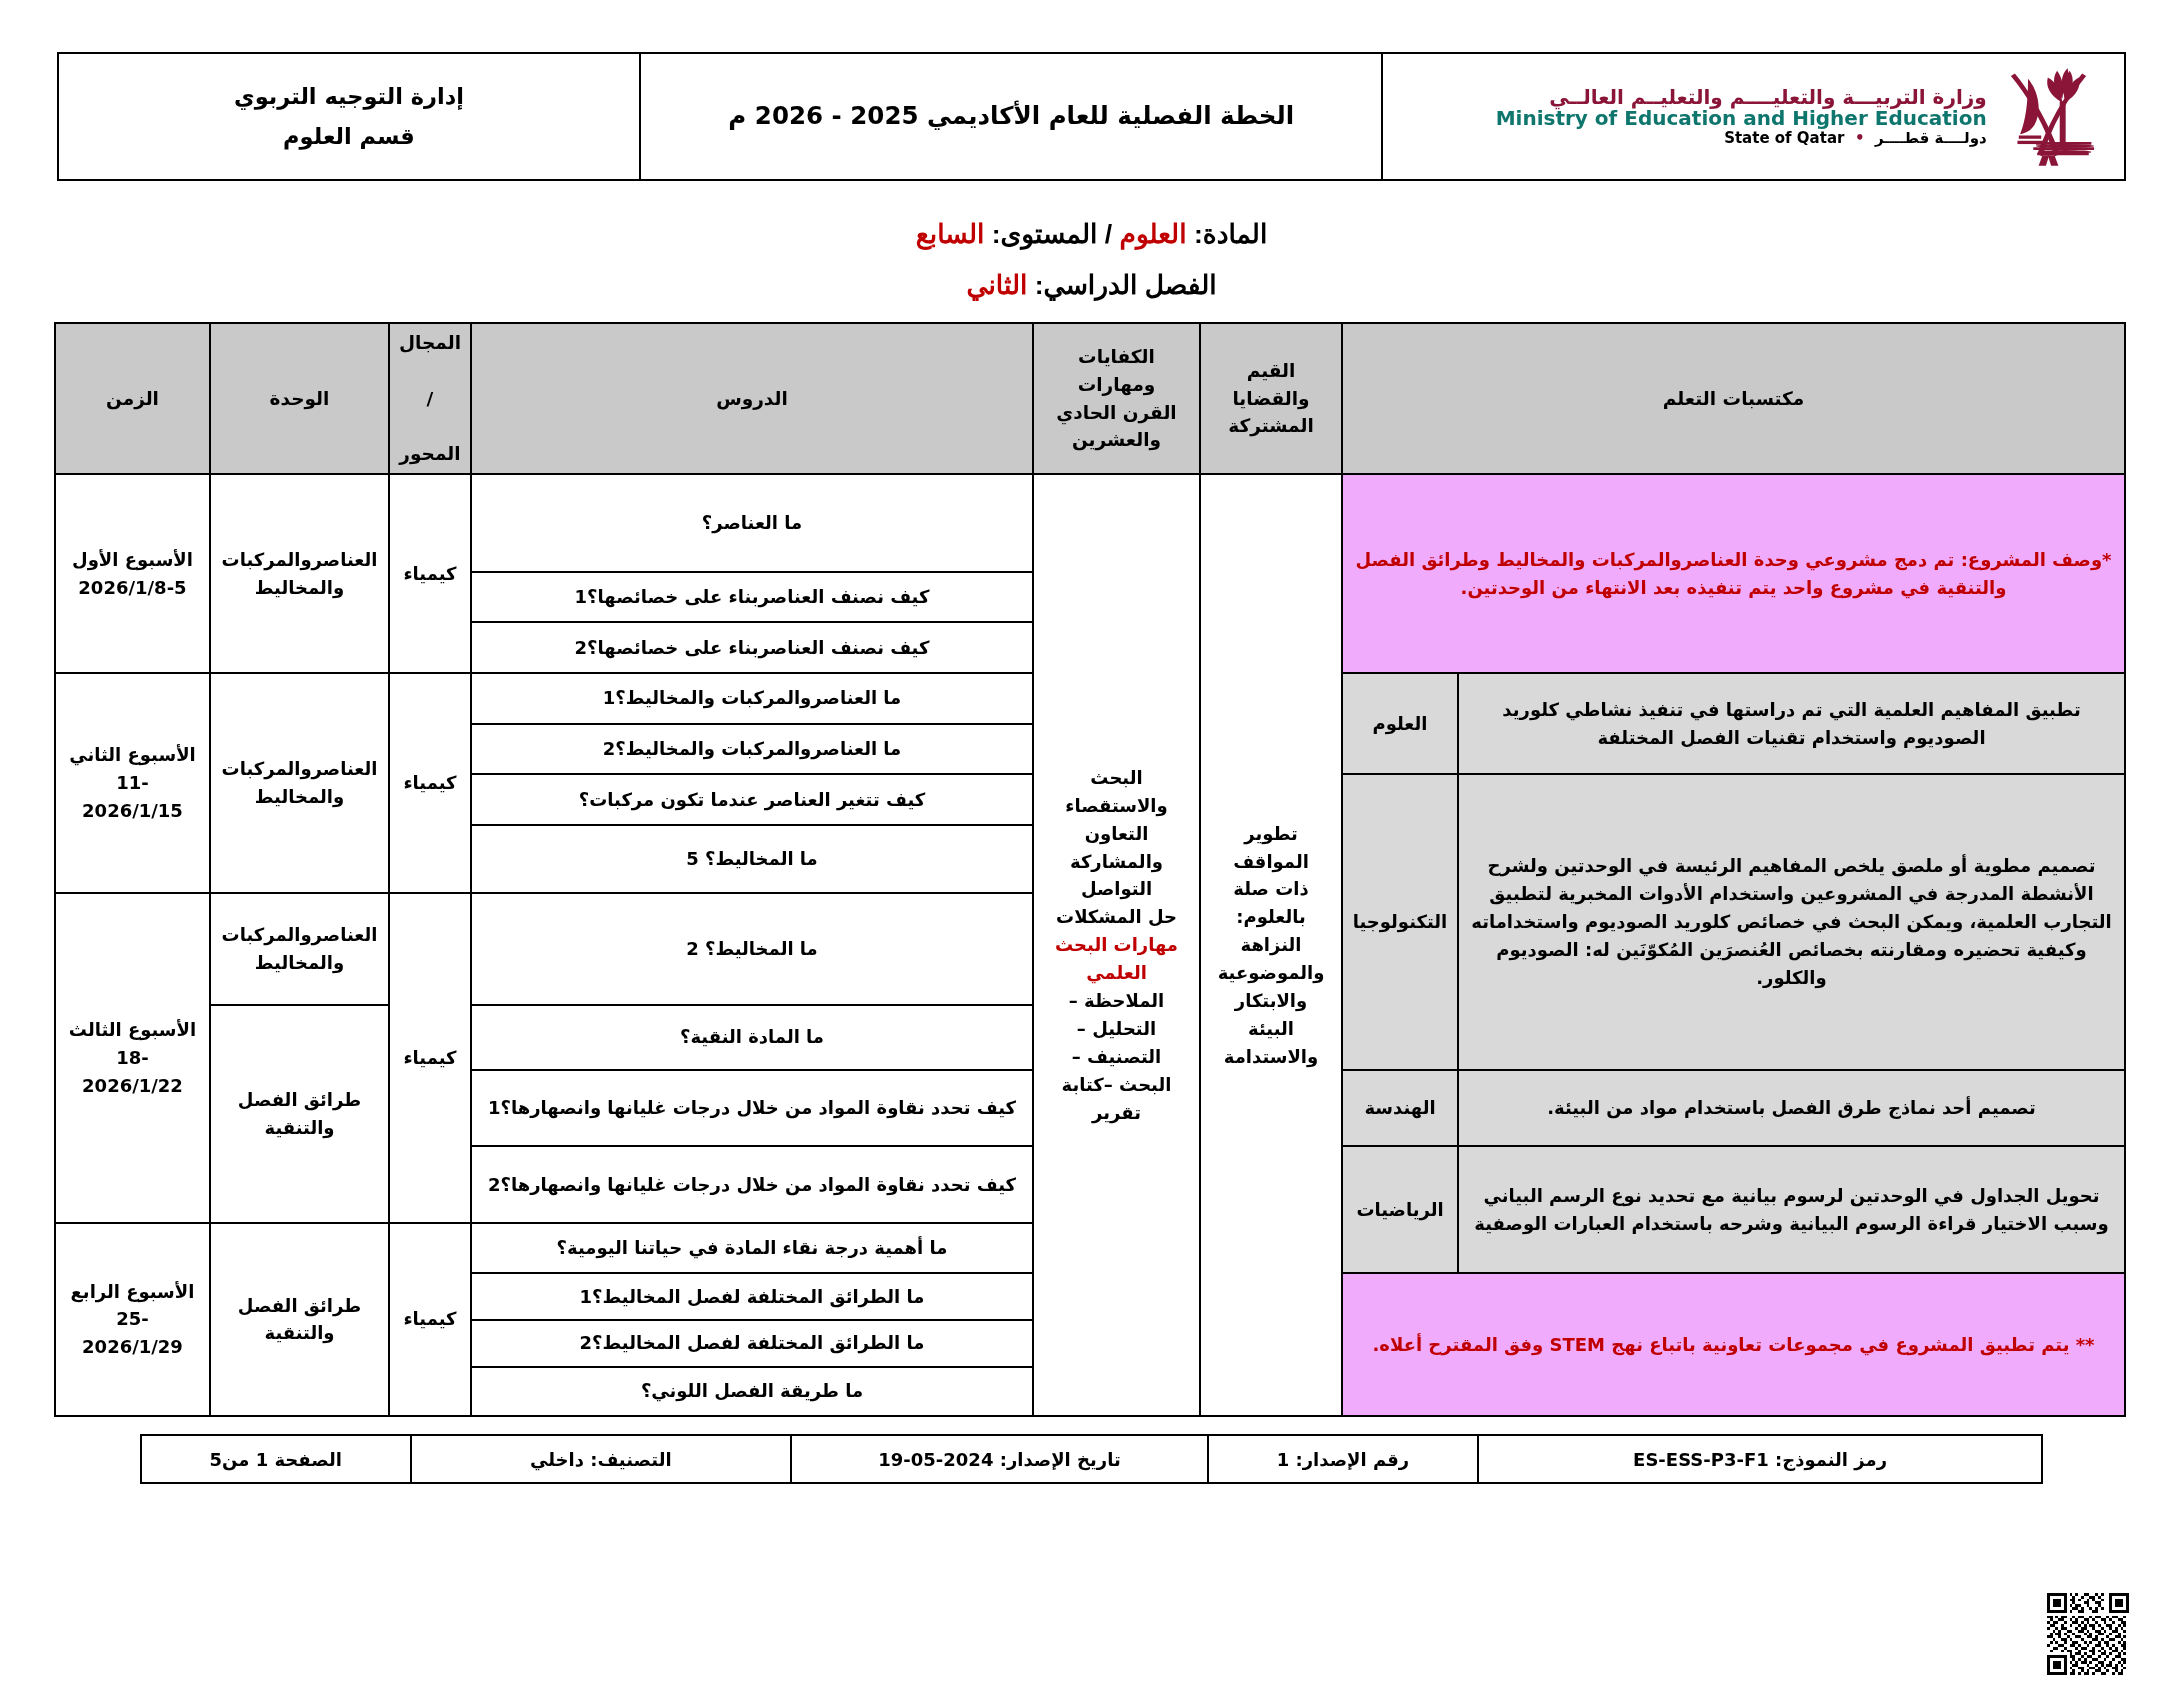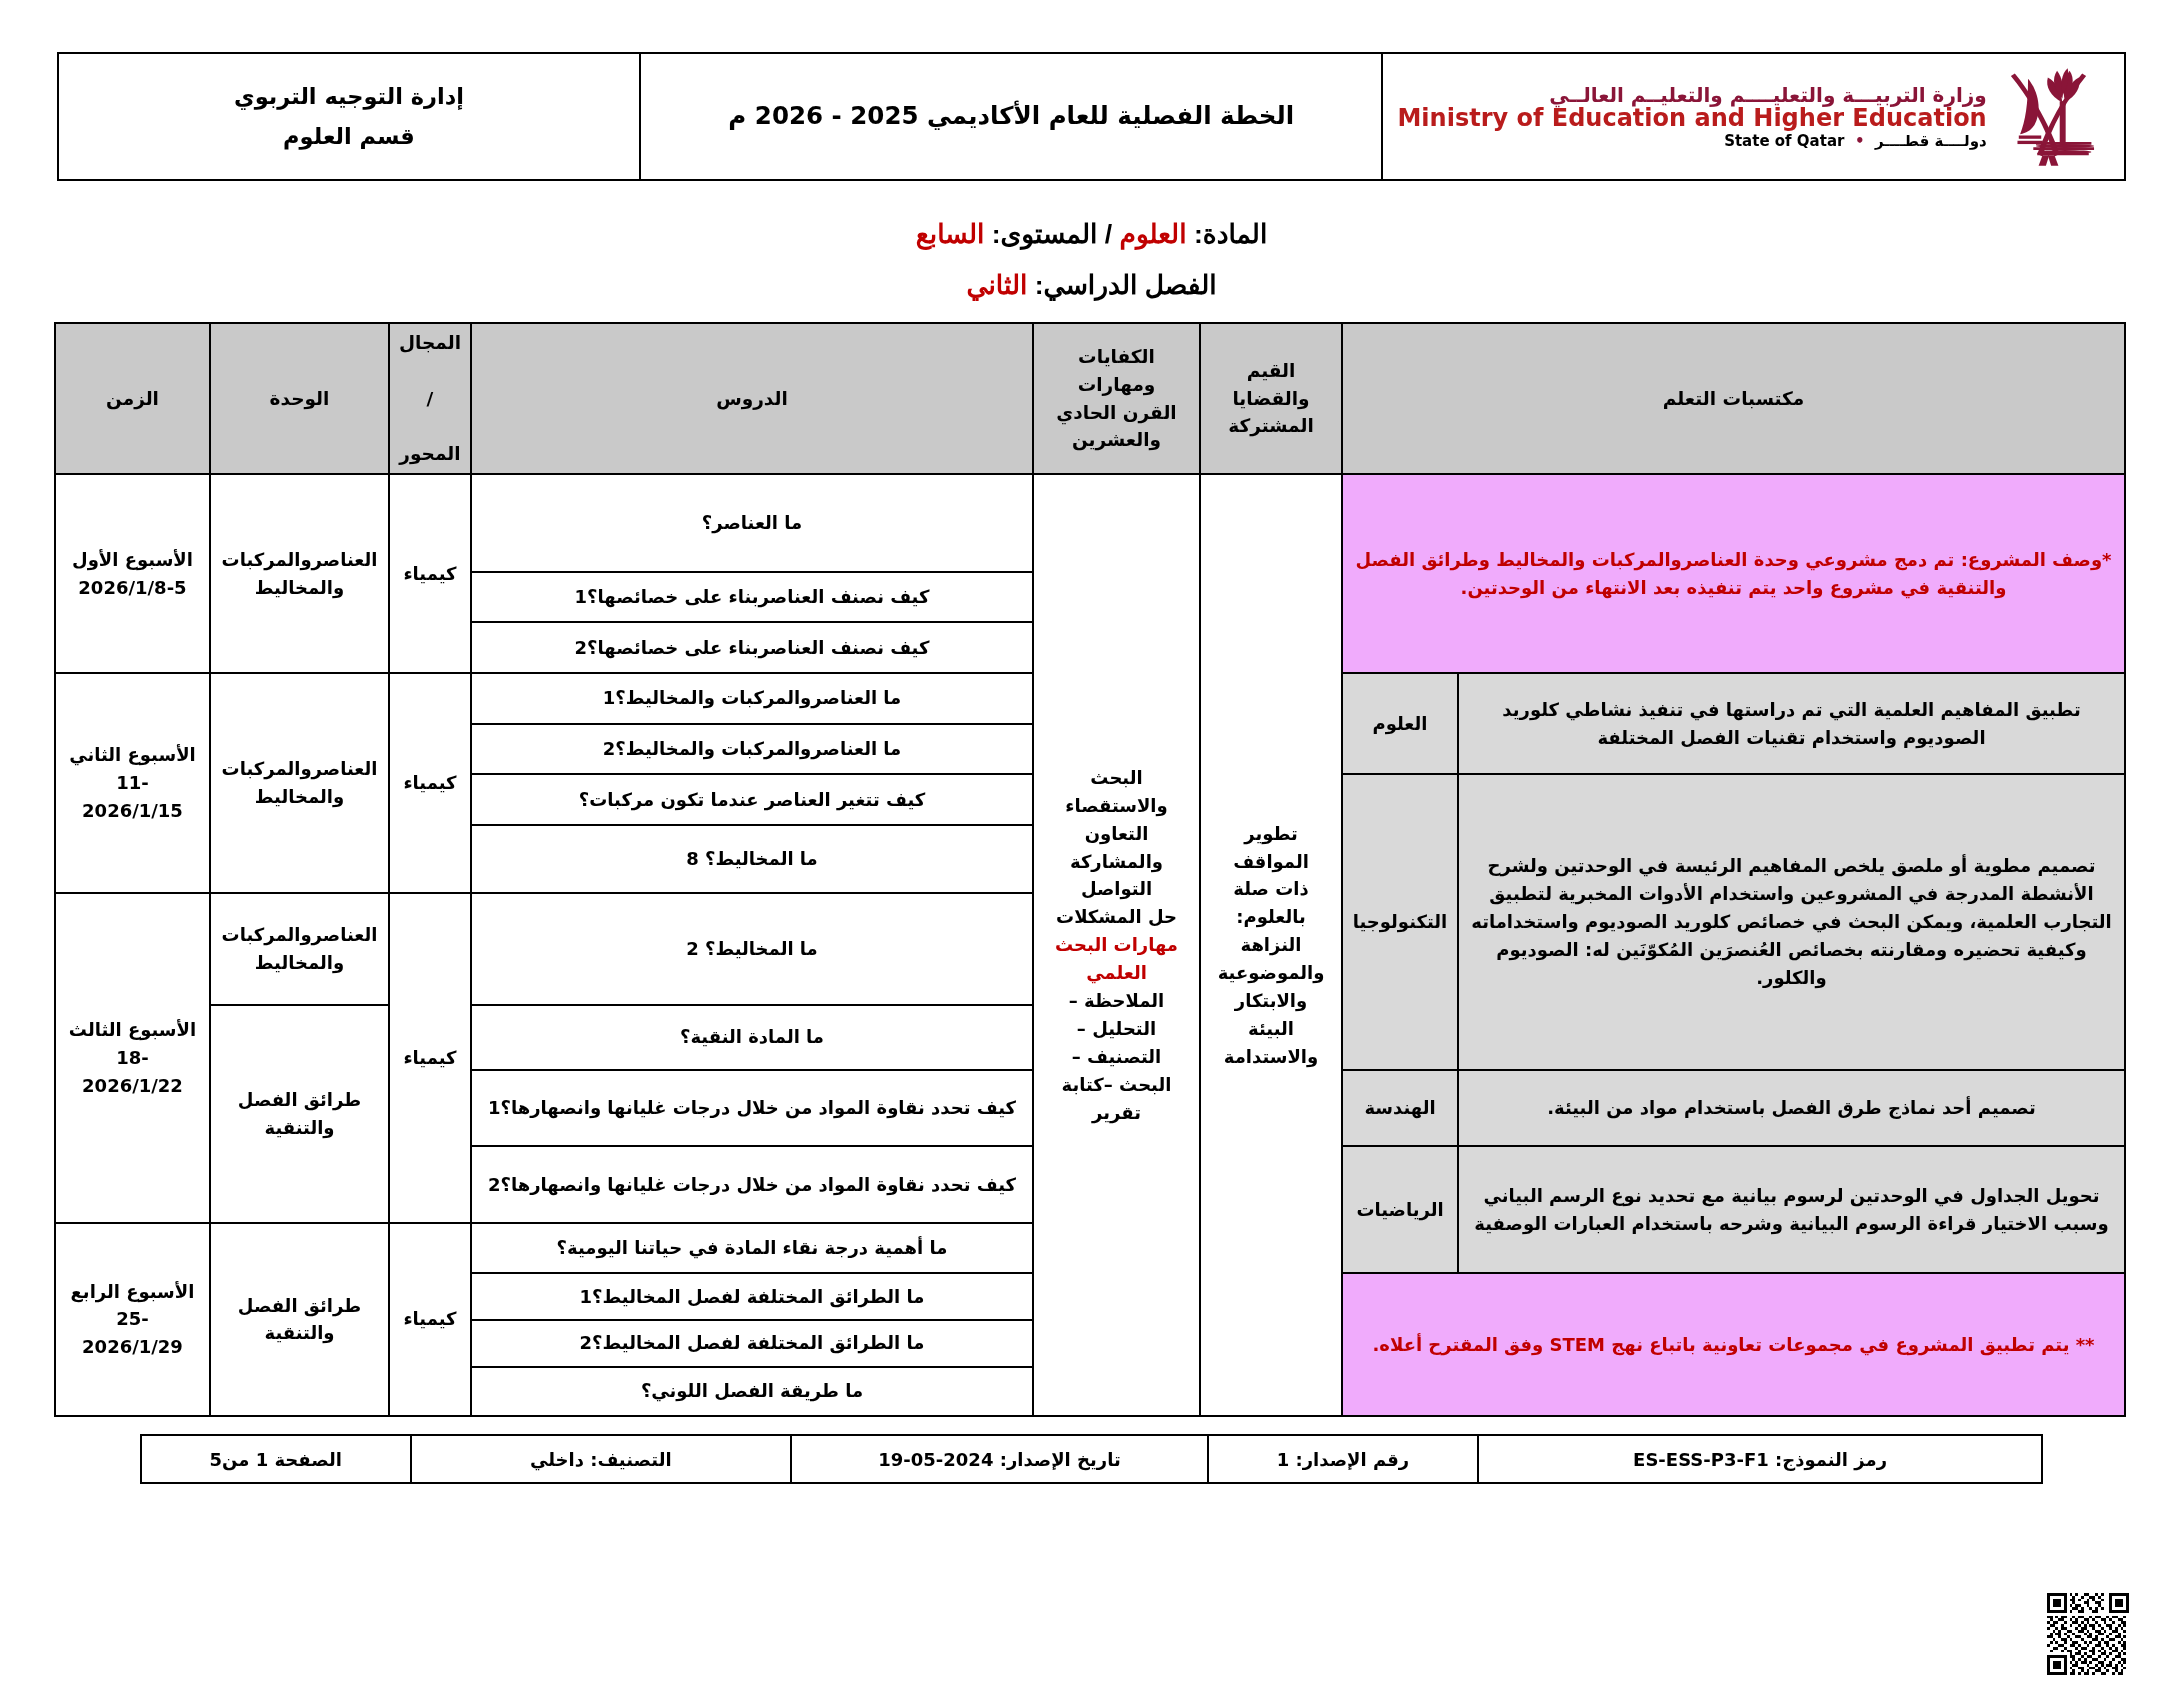--- a/index.html
+++ b/index.html
@@ -49,21 +49,21 @@
   }
   .logo-emblem{
     flex:0 0 auto;width:99px;height:106px;position:relative;
   }
   .logo-text{flex:1 1 auto;text-align:right;line-height:1.12;}
   .logo-ar{
     font-size:20px;font-weight:bold;color:#8A1538;letter-spacing:0.3px;
     white-space:nowrap;
   }
   .logo-en{
-    font-size:24px;font-weight:bold;color:#b91c1c;direction:ltr;
+    font-size:20px;font-weight:bold;color:#0f766e;direction:ltr;
     white-space:nowrap;margin-top:-1.3px;
   }
   .logo-sub{
     font-size:15px;font-weight:bold;color:#000;margin-top:0.7px;
     white-space:nowrap;
   }
   .logo-sub .dot{color:#8A1538;}
 
   
   .subject-block{margin:28px 0 12px 0;text-align:center;}
@@ -323,21 +323,21 @@
         <td class="dros" style="height:38px">ما العناصروالمركبات والمخاليط؟2</td>
       </tr>
 
       <tr>
         <td class="stem-text" rowspan="4">تصميم مطوية أو ملصق يلخص المفاهيم الرئيسة في الوحدتين ولشرح الأنشطة المدرجة في المشروعين واستخدام الأدوات المخبرية لتطبيق التجارب العلمية، ويمكن البحث في خصائص كلوريد الصوديوم واستخداماته وكيفية تحضيره ومقارنته بخصائص العُنصرَين المُكوّنَين له: الصوديوم والكلور.</td>
         <td class="stem-label" rowspan="4">التكنولوجيا</td>
         <td class="dros" style="height:38px">كيف تتغير العناصر عندما تكون مركبات؟</td>
       </tr>
 
       <tr>
-        <td class="dros" style="height:56px">ما المخاليط؟ 8</td>
+        <td class="dros" style="height:56px">ما المخاليط؟ 5</td>
       </tr>
 
       <tr>
         <td class="dros" style="height:99px">ما المخاليط؟ 2</td>
         <td rowspan="4" class="majal">كيمياء</td>
         <td class="unit">
           <span>العناصروالمركبات</span><br>
           <span>والمخاليط</span>
         </td>
         <td rowspan="4" class="week">

